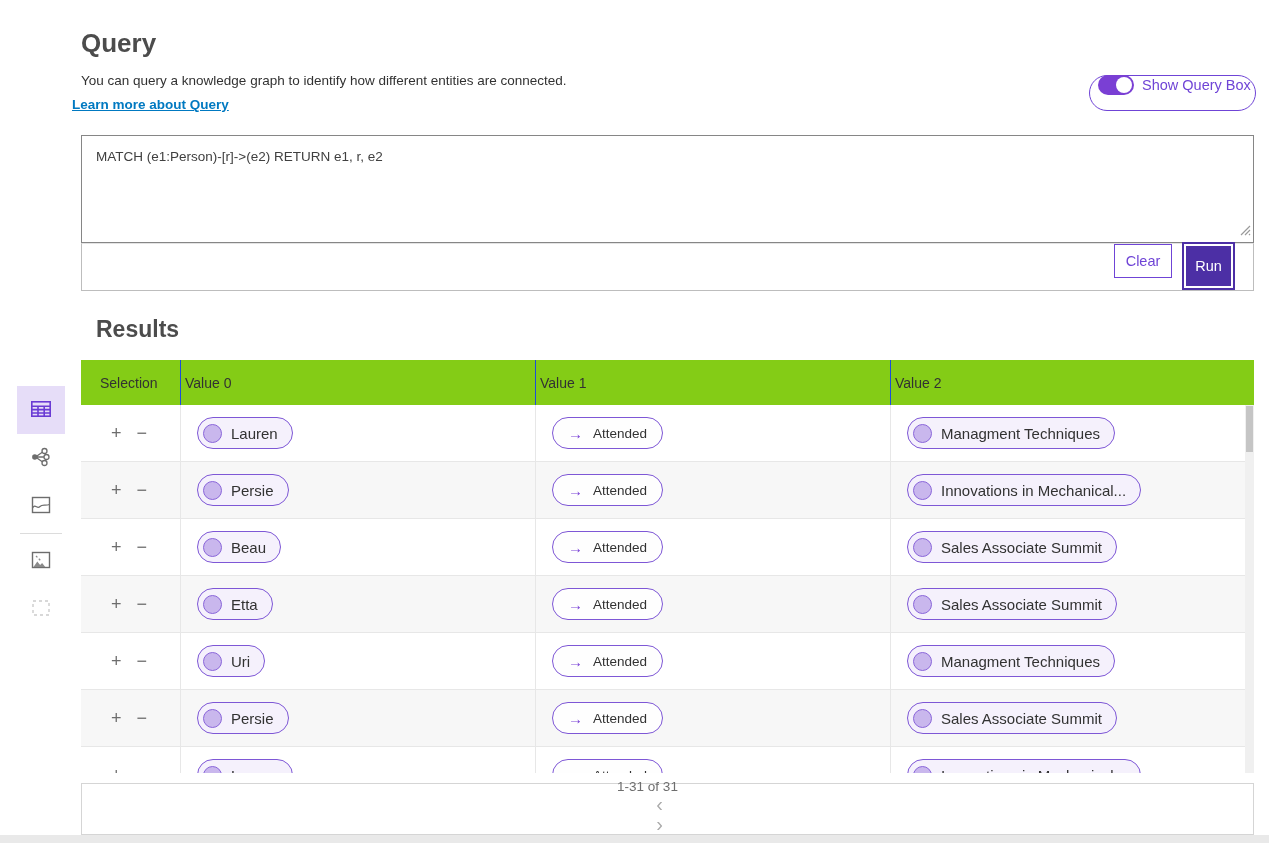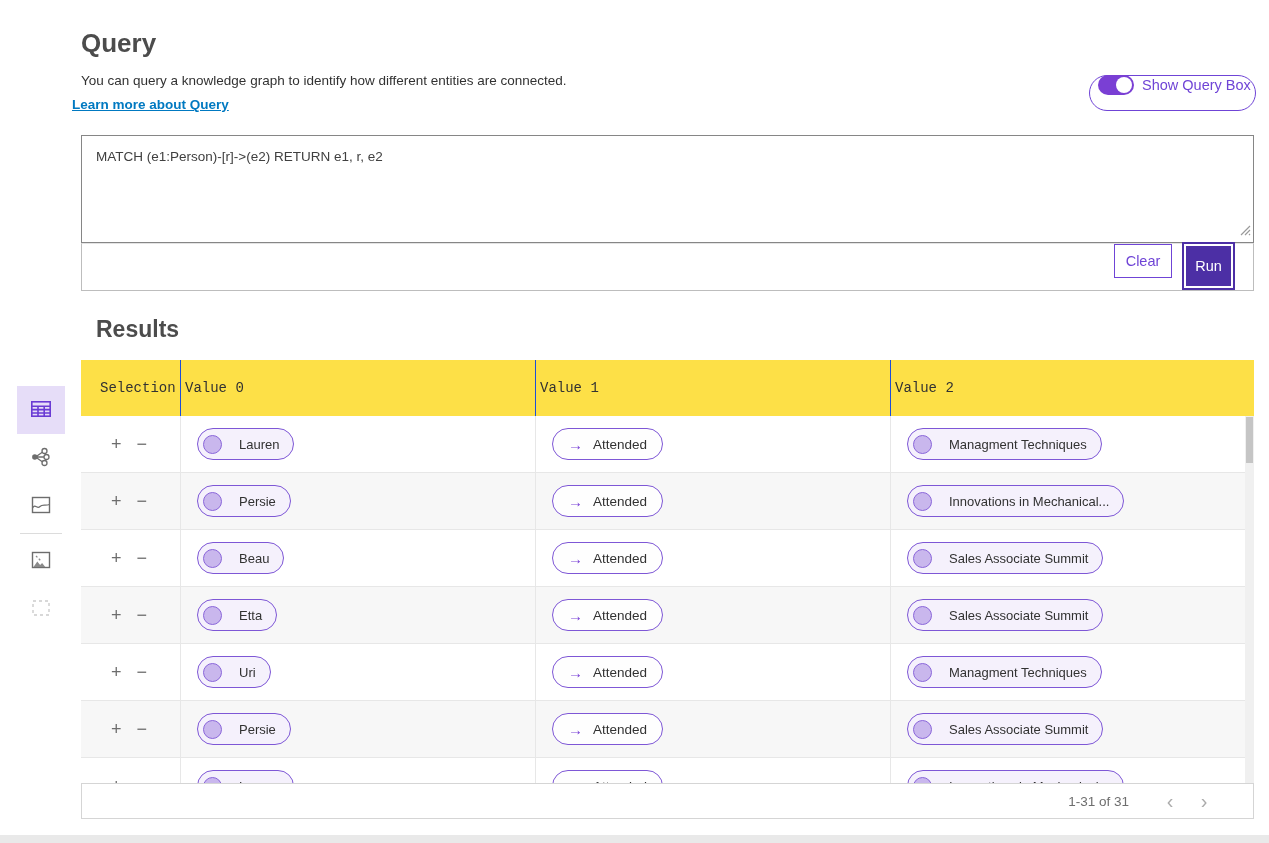--- a/index.html
+++ b/index.html
@@ -39,50 +39,50 @@
   .btn-clear { height:34px; min-width:58px; background:#fff; border:1px solid var(--accent-purple,#6f44d6);
                color:var(--accent-purple,#6f44d6); font-size:14.5px; font-family:inherit; cursor:pointer; }
   .btn-run { height:44px; min-width:49px; background:var(--run-button-fill,#4c2fa5); color:#fff;
              border:2px solid #fff; outline:2px solid var(--run-button-fill,#4c2fa5); font-size:14.5px;
              font-family:inherit; cursor:pointer; margin-right:3px; }
 
   
   .results-title { position:absolute; left:96px; top:316px; font-size:23px; font-weight:bold; color:#4c4c4c; }
 
   .table { position:absolute; left:81px; top:360px; width:1173px; height:423px; overflow:hidden; }
-  .thead { display:grid; grid-template-columns:99px 355px 355px 1fr; height:56px; background:#fde047; font-size:14px;font-family:Liberation Mono, monospace; }
+  .thead { display:grid; grid-template-columns:99px 355px 355px 1fr; height:45px; background:#84cc16; font-size:14px; }
   .th { display:flex; align-items:center; color:#323232; }
   .th.sel { padding-left:19px; }
   .th.val { padding-left:4px; border-left:1px solid #1d4ed8; }
   .tbody { position:relative; height:368px; overflow:hidden; }
   .trow { display:grid; grid-template-columns:99px 355px 355px 1fr; height:57px; box-sizing:border-box;
           background:#fff; border-bottom:1px solid #e7e7e7; }
   .trow.alt { background:#f7f7f7; }
   .cell { display:flex; align-items:center; }
   .cell.sel { padding-left:30px; gap:15px; }
   .cell.val { padding-left:16px; border-left:1px solid #e7e7e7; }
   .pm { background:none; border:none; color:#6d6d6d; font-size:18px; line-height:1; padding:0;
         cursor:pointer; font-family:inherit; }
 
-  .entity-pill { display:inline-flex; align-items:center; gap:17px; height:30px; padding:0 14px 0 5px;
-                 border:1px solid #7e57d6; border-radius:16px; background:#f5f1fc; font-size:13px;
+  .entity-pill { display:inline-flex; align-items:center; gap:9px; height:30px; padding:0 14px 0 5px;
+                 border:1px solid #7e57d6; border-radius:16px; background:#f5f1fc; font-size:15px;
                  color:#323232; cursor:pointer; white-space:nowrap; }
   .dot { width:19px; height:19px; border-radius:50%; background:#c9b7ed; border:1px solid #8a66da;
          box-sizing:border-box; flex:none; }
   .relation-pill { display:inline-flex; align-items:center; gap:10px; height:30px; padding:0 15px;
                    border:1px solid #7e57d6; border-radius:16px; background:#fefefe; font-size:13.5px;
                    color:#323232; cursor:pointer; white-space:nowrap; }
   .rel-arrow { color:#7a42d6; font-size:15px; line-height:1; }
 
   .vscroll { position:absolute; right:0; top:0; width:9px; height:368px; background:#f0f0f0; }
   .vthumb { position:absolute; top:1px; left:1px; width:7px; height:46px; background:#c5c5c5; }
 
-  .pagination { position:absolute; left:81px; top:783px; width:1173px; height:36px; box-sizing:border-box;
+  .pagination { position:absolute; left:81px; top:783px; width:1173px; height:52px; box-sizing:border-box;
                 border:1px solid #d5d5d5; background:#fff; display:flex; align-items:center;
-                justify-content:flex-end; padding-right:32px; }
+                justify-content:flex-end; padding-right:16px;flex-direction:column; }
   .range { color:#6e6e6e; font-size:13.5px; margin-right:24px; }
   .page-btn { background:none; border:none; color:#ababab; font-size:20px; line-height:1; width:34px;
               cursor:default; font-family:inherit; }
 
   .bottom-strip { position:absolute; left:0; top:835px; width:1269px; height:8px; background:#e9e9e9; }
 </style>
 </head>
 <body>
 
 <div class="page">

